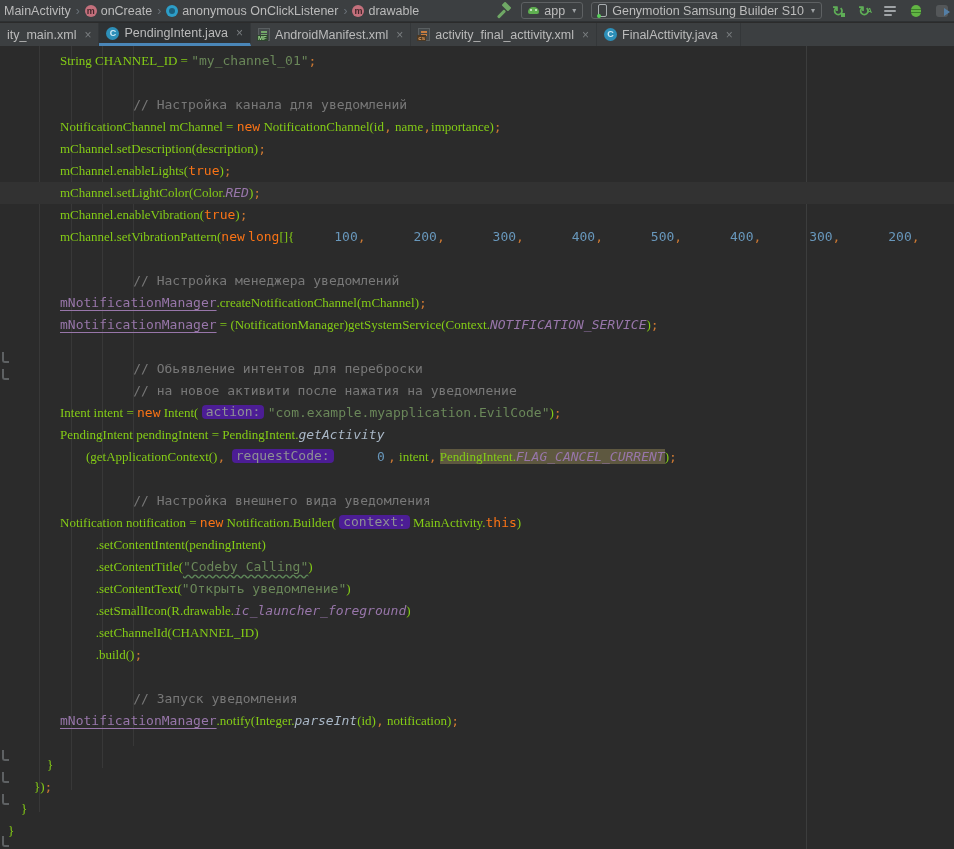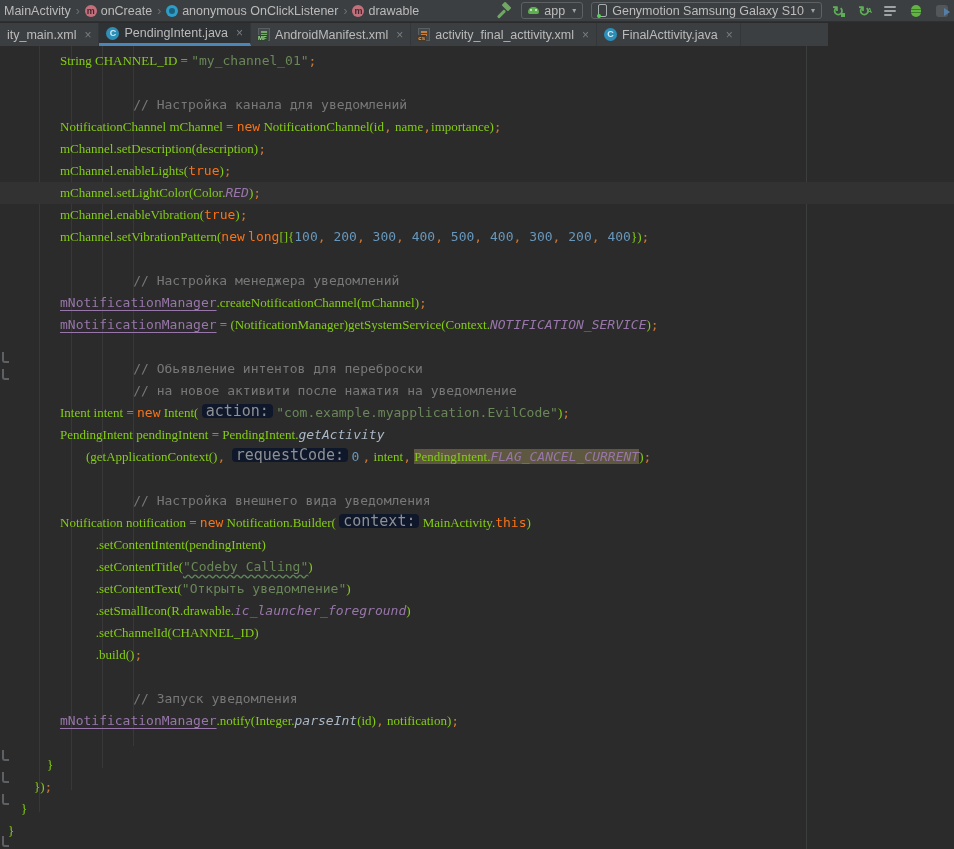--- a/index.html
+++ b/index.html
@@ -50,21 +50,21 @@
   .listIc i:nth-child(3) { width:8px; }
   .bug { width:10px; height:12px; background:#62B543; border-radius:5px;
          position:relative; }
   .bug::before { content:""; position:absolute; left:0; top:4px; width:10px; height:1.5px; background:#3c7f2a; }
   .bug::after { content:""; position:absolute; left:0; top:7px; width:10px; height:1.5px; background:#3c7f2a; }
   .profIc { width:12px; height:12px; background:#5a5e60; border-radius:3px; position:relative; opacity:.8; }
   .profIc::after { content:""; position:absolute; right:-2px; top:3px; width:0; height:0;
                    border-left:6px solid #5b8fc0; border-top:4px solid transparent; border-bottom:4px solid transparent; }
 
   
-  .tabbar { position:absolute; top:23px; left:0; width:828px; height:23px;
+  .tabbar { position:absolute; top:23px; left:0; width:954px; height:23px;
             background:#3c3f41; display:flex; align-items:stretch; font-size:12.5px; color:#bbbbbb; }
   .tab { display:flex; align-items:center; gap:5px; padding:0 7px;
          border-right:1px solid #343739; white-space:nowrap; cursor:default; }
   .tab.sel { background:#2f3234; border-bottom:3px solid #4A86B8; }
   .tab .x { color:#7a7e80; font-size:12px; margin-left:3px; }
   .cIcon { width:13px; height:13px; border-radius:50%; background:#2D8FB8; color:#cfeaf6;
            font-size:9px; font-weight:bold; line-height:13px; text-align:center; }
   .fileIcon { width:12px; height:13px; background:#43484a; border:1px solid #5a5f61;
               position:relative; }
   .fileIcon i { position:absolute; left:2px; right:2px; height:1.5px; }
@@ -83,28 +83,28 @@
           border-bottom-left-radius:3px; }
   .code { position:absolute; top:0; left:0; right:0; padding-top:4px;
           font-family:"DejaVu Sans Mono", monospace; font-size:13px; line-height:22px;
           white-space:pre; }
   .line { height:22px; padding-left:8px; }
   .line.caret { background:#323232; }
   .d  { color:#84cc16;font-family:Liberation Serif, serif; }
   .k  { color:#f97316; }
   .s  { color:#6A8759; }
   .c  { color:#787878; }
-  .n  { color:#6897BB; }
+  .n  { color:#6897BB;margin-left:40px; }
   .p  { color:#CC7832; }
   .f  { color:#9876AA; text-decoration:underline; text-underline-offset:3px; }
   .sf { color:#9876AA; font-style:italic; }
   .sm { color:#A9B7C6; font-style:italic; }
   .hl { background:#5E5840; }
   .typo { text-decoration:underline wavy #5E8759; text-underline-offset:3px; }
-  .h  { display:inline-block; background:#0f172a; color:#8E9193; font-size:15px;
+  .h  { display:inline-block; background:#4c1d95; color:#8E9193; font-size:13px;
         line-height:14px; border-radius:4px; padding:0 4px; vertical-align:1px; }
 </style>
 </head>
 <body>
 
 <div class="toolbar">
   <div class="crumbs">
     <span class="crumb">
       <span>MainActivity</span>
     </span>
@@ -126,21 +126,21 @@
   </div>
   <div class="spacer"></div>
   <div class="hammer"></div>
   <div class="combo">
     <span class="androidHead"></span>
     <span>app</span>
     <span class="caret-down">▾</span>
   </div>
   <div class="combo">
     <span class="phoneIcon"></span>
-    <span>Genymotion Samsung Galaxy S10</span>
+    <span>Genymotion Samsung Builder S10</span>
     <span class="caret-down">▾</span>
   </div>
   <div class="tIcons">
     <div class="tIcon">
       <span class="swirl">↻</span>
       <span class="sq"></span>
     </div>
     <div class="tIcon">
       <span class="swirl">↻<span class="mini">A</span></span>
     </div>

